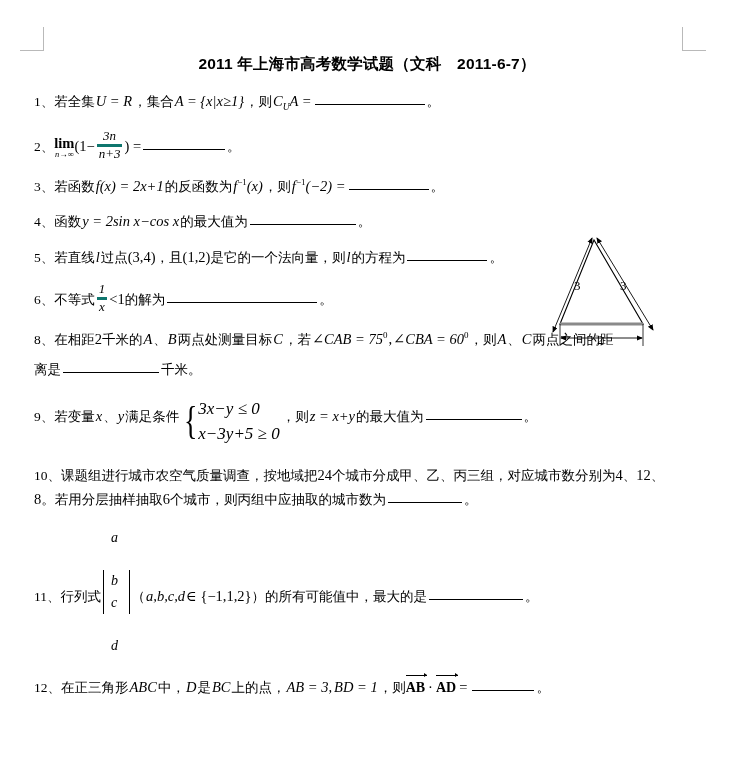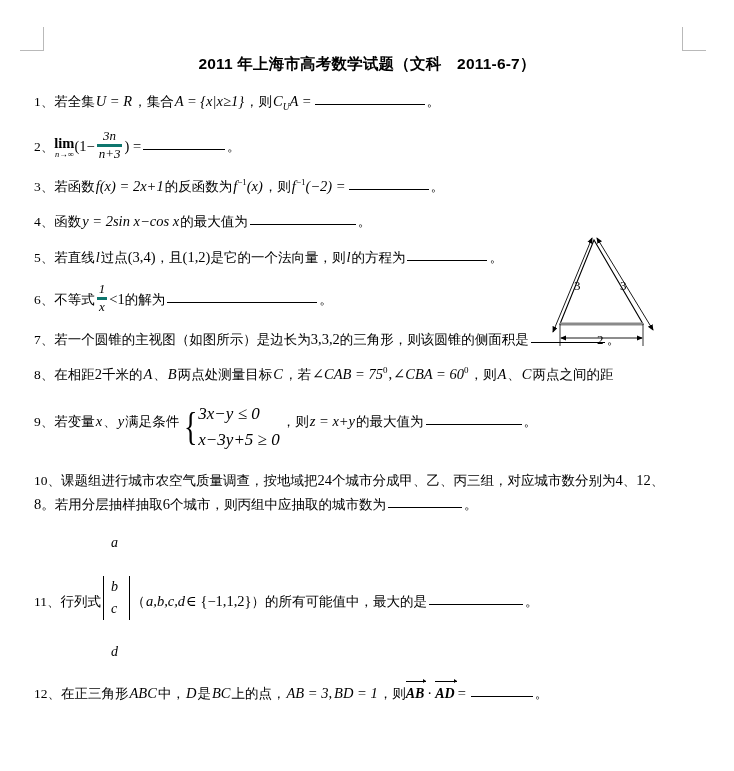--- a/index.html
+++ b/index.html
@@ -130,21 +130,20 @@
     font-style: italic;
     font-size: 14px;
   }
   .det .cells span { display: block; white-space: pre; }
 
   
   .vec {
     position: relative;
     display: inline-block;
     font-family: "Liberation Serif", "DejaVu Serif", serif;
-    font-style: italic;
     font-weight: 600;
     font-size: 14px;
     padding-top: 2px;
   }
   .vec::before {
     content: "";
     position: absolute;
     left: 0; right: -2px; top: -1px;
     height: 1px; background: #000;
   }
@@ -239,26 +238,26 @@
   </div>
 
   <div class="q">
     <span class="q-num">5、</span><span class="cjk">若直线</span><span class="m">l</span><span class="cjk">过点</span><span class="mn">(3,4)</span><span class="cjk">，且</span><span class="mn">(1,2)</span><span class="cjk">是它的一个法向量，则</span><span class="m">l</span><span class="cjk">的方程为</span><span class="blank" style="width:80px"></span><span class="cjk">。</span>
   </div>
 
   <div class="q">
     <span class="q-num">6、</span><span class="cjk">不等式</span><span class="frac"><span class="num up">1</span><span class="den">x</span></span><span class="mn">&lt;1</span><span class="cjk">的解为</span><span class="blank" style="width:150px"></span><span class="cjk">。</span>
   </div>
 
-  <div class="q">
-    <span class="q-num">7、</span><span class="cjk">若一个圆锥的主视图（如图所示）是边长为</span><span class="mn">3,3,2</span><span class="cjk">的三角形，则该圆锥的侧面积是</span><span class="blank" style="width:74px"></span><span class="cjk">。</span>
-  </div>
 
   <div class="q">
     <span class="q-num">8、</span><span class="cjk">在相距</span><span class="mn">2</span><span class="cjk">千米的</span><span class="m">A</span><span class="cjk">、</span><span class="m">B</span><span class="cjk">两点处测量目标</span><span class="m">C</span><span class="cjk">，若</span><span class="m"><span class="up">∠</span>CAB <span class="up">= 75</span><sup class="exp">0</sup></span><span class="mn">,</span><span class="m"><span class="up">∠</span>CBA <span class="up">= 60</span><sup class="exp">0</sup></span><span class="cjk">，则</span><span class="m">A</span><span class="cjk">、</span><span class="m">C</span><span class="cjk">两点之间的距</span>
+  </div>
+  <div class="q" style="margin-top:-4px">
+    <span class="cjk">离是</span><span class="blank" style="width:96px"></span><span class="cjk">千米。</span>
   </div>
 
   <div class="q" style="margin-top:16px;margin-bottom:18px">
     <span class="q-num">9、</span><span class="cjk">若变量</span><span class="m">x</span><span class="cjk">、</span><span class="m">y</span><span class="cjk">满足条件</span><span class="sys">
         <span class="brace">{</span>
         <span class="rows">
           <span>3x−y ≤ 0</span>
           <span>x−3y+5 ≥ 0</span>
         </span>
       </span><span class="cjk">，则</span><span class="m">z = x+y</span><span class="cjk">的最大值为</span><span class="blank" style="width:96px"></span><span class="cjk">。</span>

